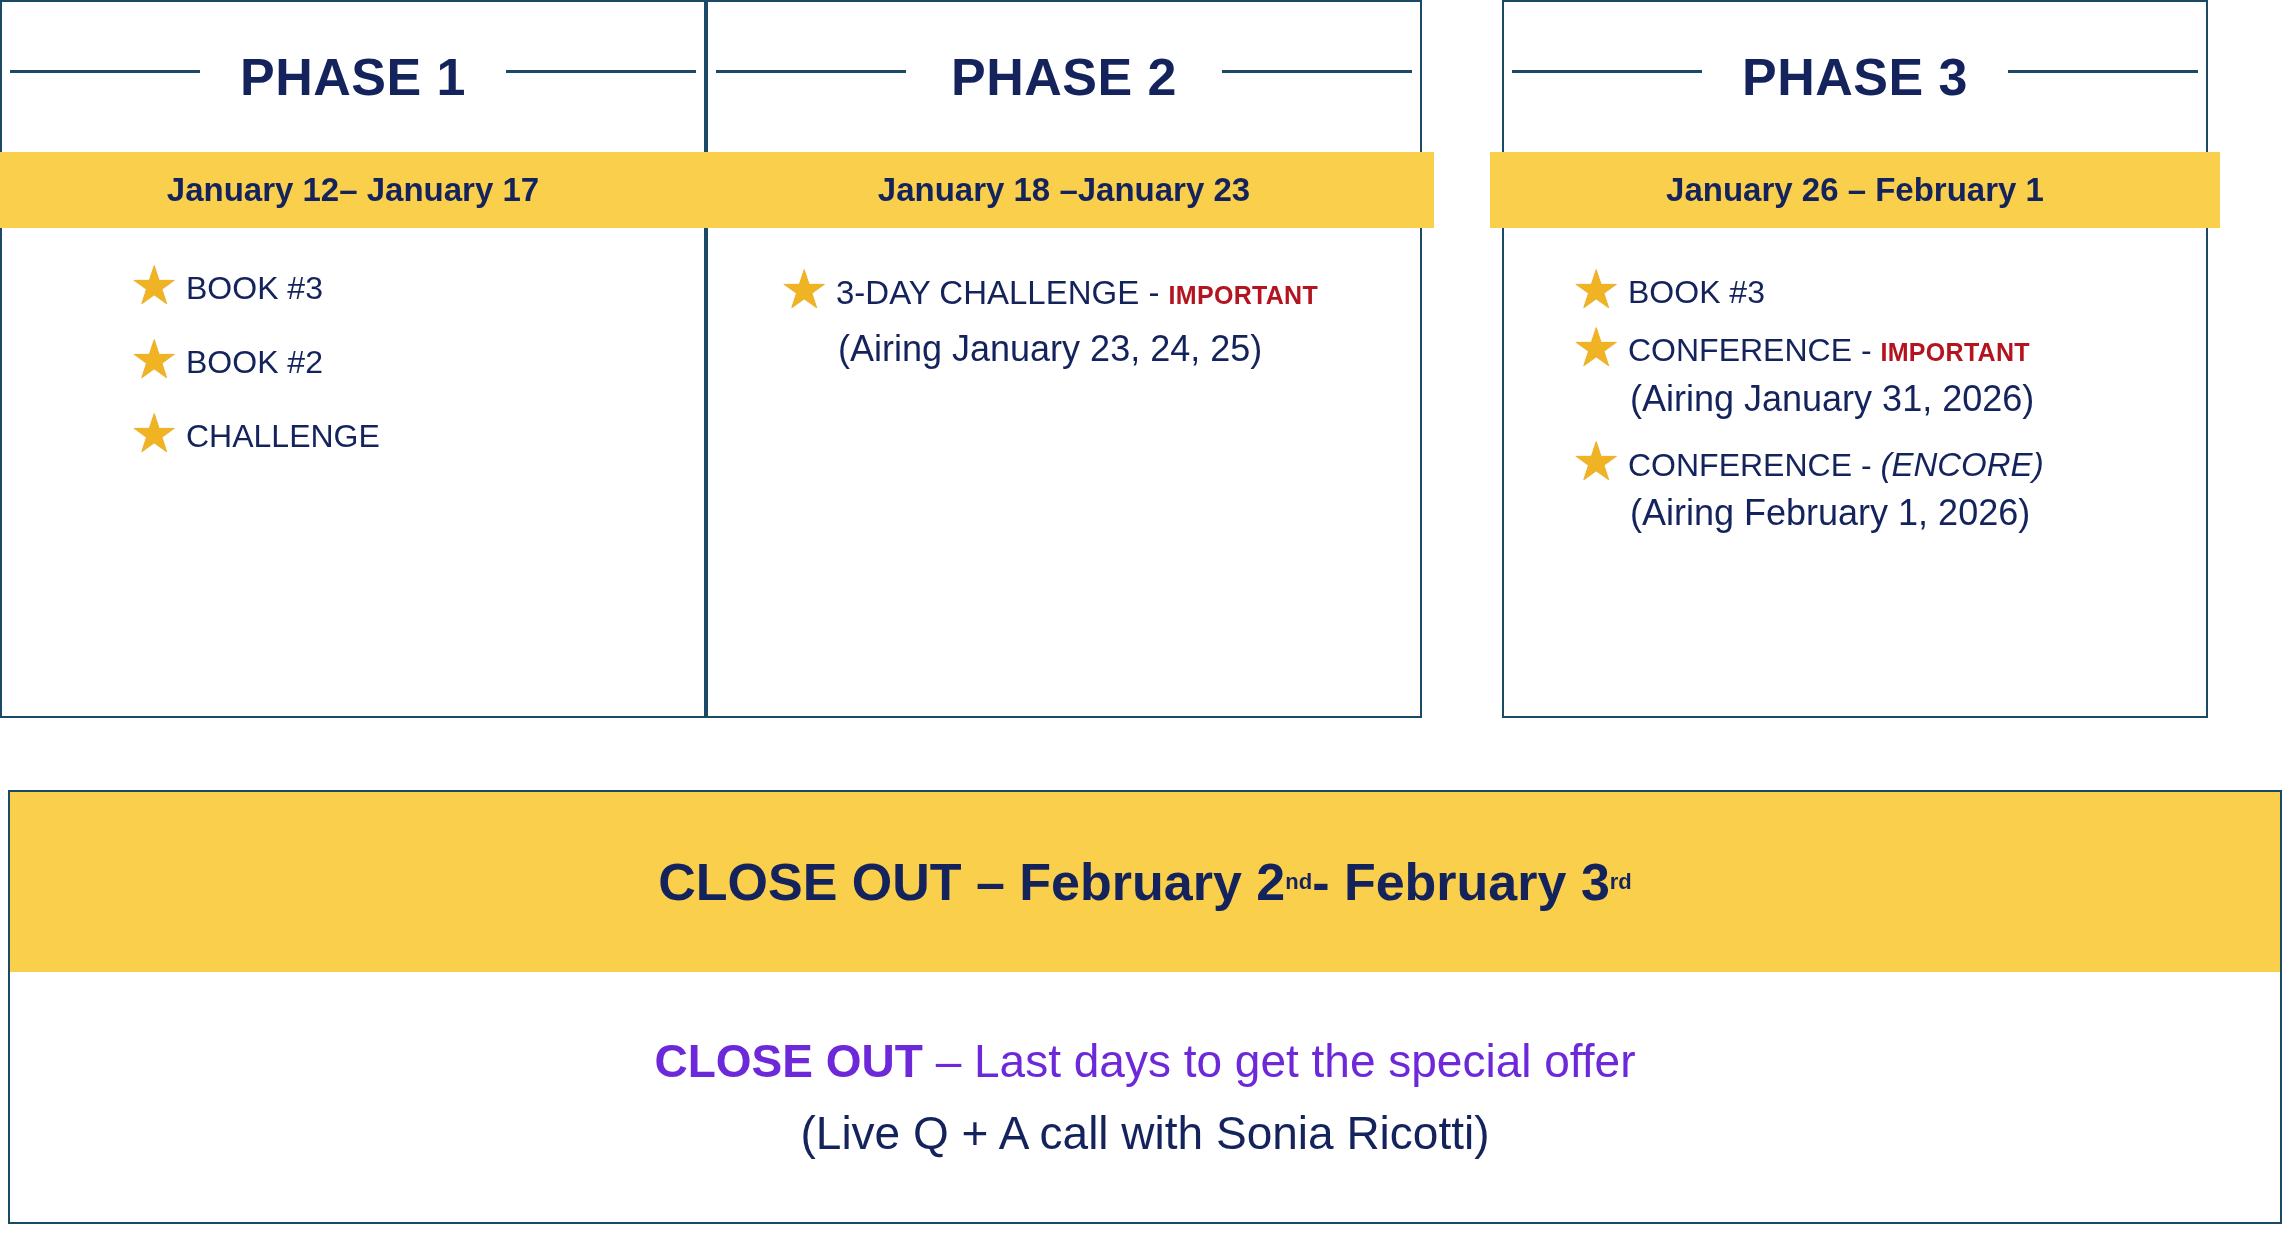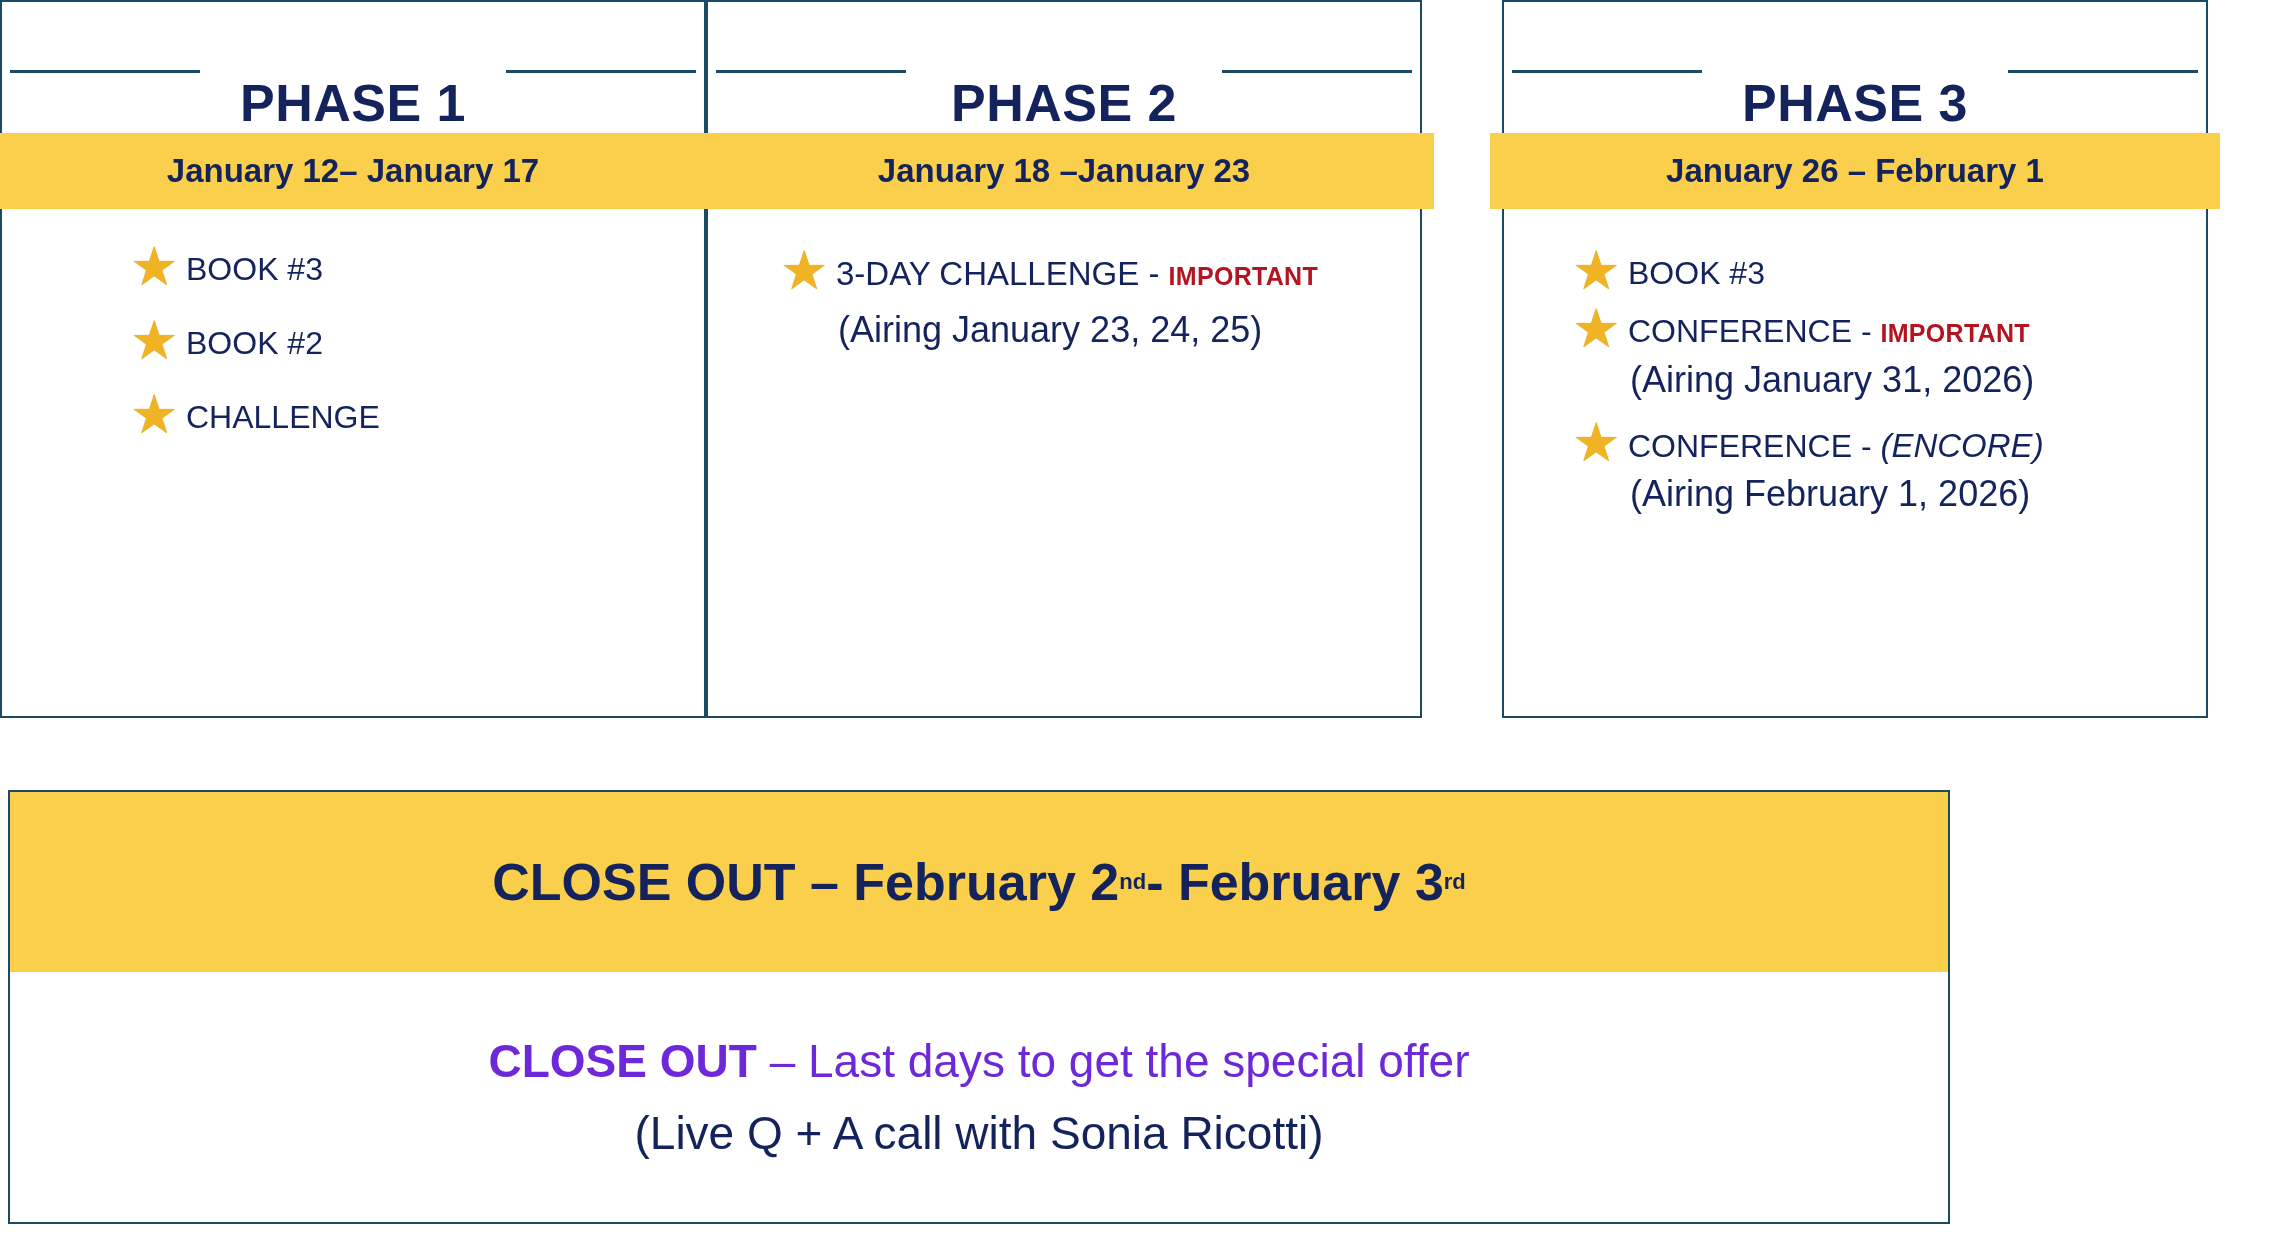--- a/index.html
+++ b/index.html
@@ -34,23 +34,23 @@
     border: 2px solid #1b4a66;
     background: #ffffff;
     height: 718px;
   }
   .phase-1 { width: 706px; margin-left: 0px; }
   .phase-2 { width: 716px; }
   .phase-3 { width: 706px; margin-left: 80px; }
 
   .phase-title-wrap {
     position: relative;
-    height: 131px;
-    display: flex;
-    align-items: flex-end;
+    height: 150px;
+    display: flex;
+    align-items: center;
     justify-content: center;
   }
   .phase-title-wrap::before,
   .phase-title-wrap::after {
     content: "";
     position: absolute;
     top: 68px;
     height: 3px;
     background: #1b4a66;
   }
@@ -139,21 +139,21 @@
   .p2 .sub-note { margin-left: 58px; }
   .p3 .items { padding-left: 68px; padding-top: 38px; }
   .p3 .item { margin-bottom: 6px; }
   .p3 .sub-note { margin-left: 58px; }
 
   
   .closeout {
     position: absolute;
     left: 8px;
     top: 790px;
-    width: 1942px;
+    width: 2274px;
     box-sizing: border-box;
     border: 2px solid #1b4a66;
     background: #ffffff;
   }
   .closeout-band {
     background: #f9cf4b;
     height: 180px;
     display: flex;
     align-items: center;
     justify-content: center;

